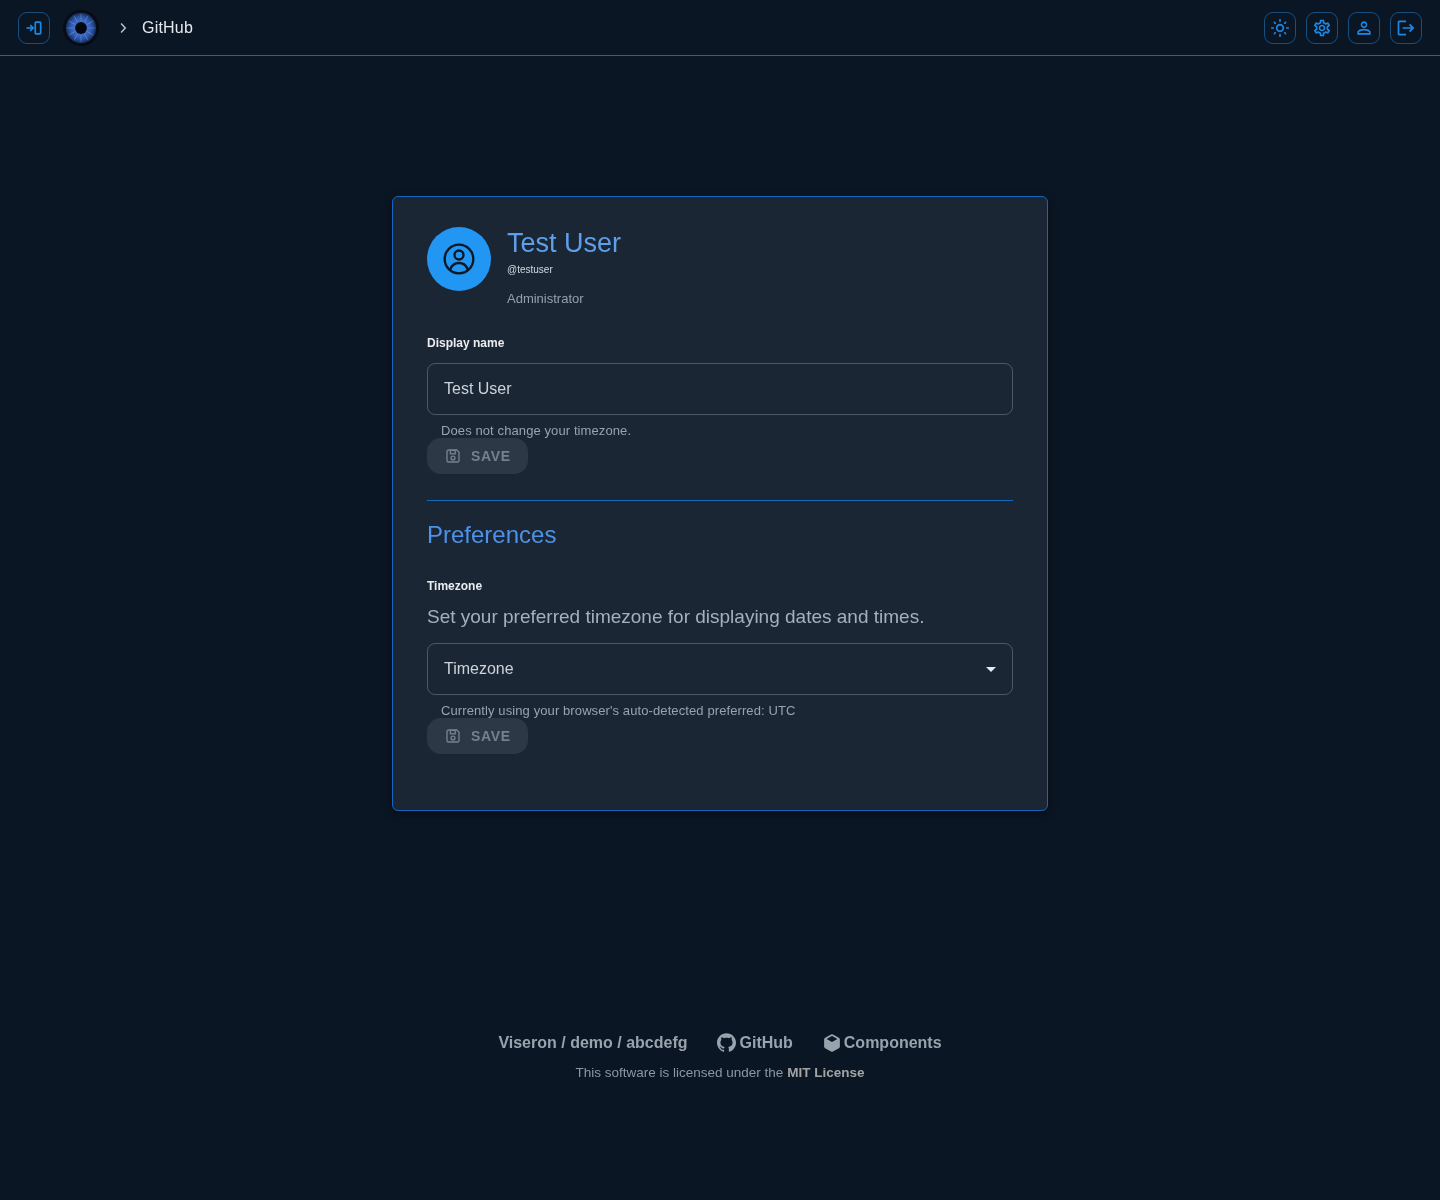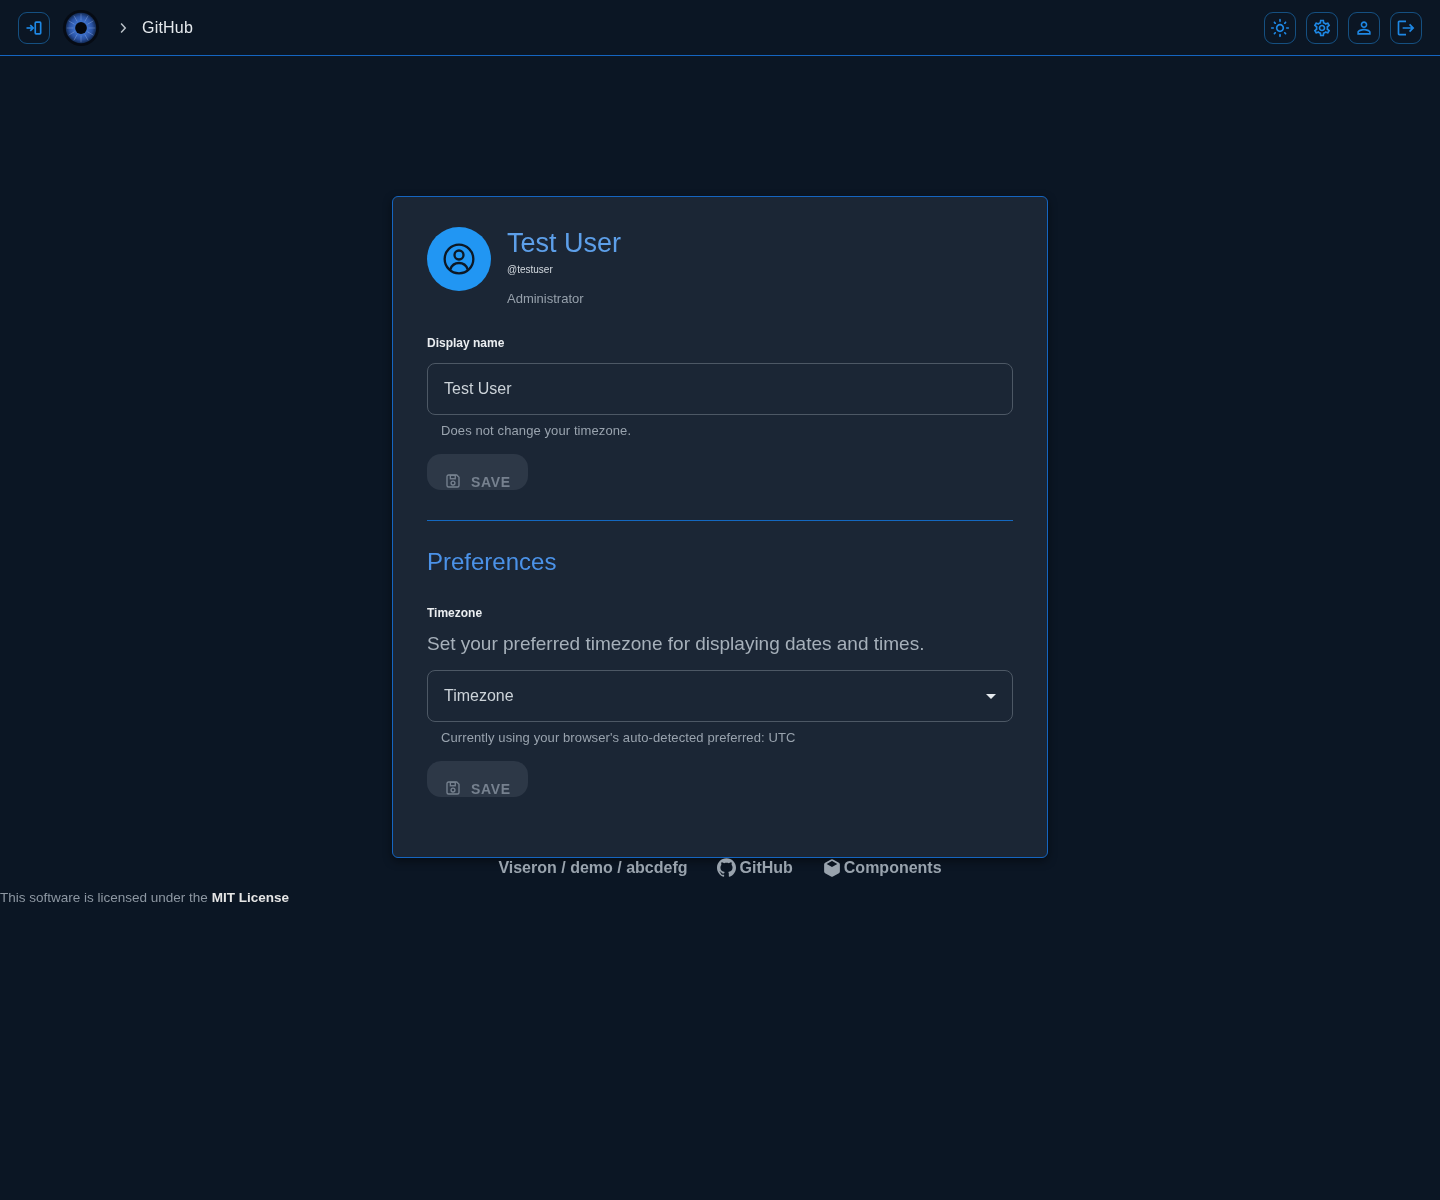--- a/index.html
+++ b/index.html
@@ -75,60 +75,59 @@
     border-radius: 8px;
     color: #ccd3d9;
     font-size: 16px;
     font-family: "Liberation Sans", sans-serif;
     padding: 0 16px;
     outline: none;
   }
   .helper-text { margin: 8px 0 0 14px; font-size: 13px; color: #99a3ae; letter-spacing: 0.1px; }
 
   .save-btn {
-    margin-top: 16px;
-    display: inline-flex; align-items: flex-end; gap: 9px;
+    display: inline-flex; align-items: center; gap: 9px;
     background: #2d3847;
     border: none; border-radius: 14px;
     padding: 0 17px; height: 36px;
     color: #76818f;
     font-size: 14px; font-weight: 700; letter-spacing: 0.7px;
     font-family: "Liberation Sans", sans-serif;
     cursor: default;
   }
   .save-btn svg { display: block; }
 
   .section-divider { margin-top: 26px; border: none; border-top: 1px solid #1468c0; height: 0; }
-  .section-title { margin-top: 27px; font-size: 24px; font-weight: 500; color: #4b92e8; }
+  .section-title { margin-top: 20px; font-size: 24px; font-weight: 500; color: #4b92e8; }
   .field-desc { margin-top: 13px; font-size: 19px; color: #a6b0ba; }
 
   .select-box {
     margin-top: 15px;
     width: 100%; height: 52px;
     border: 1px solid #4d5865;
     border-radius: 8px;
     display: flex; align-items: center; justify-content: space-between;
     padding: 0 9px 0 16px;
     color: #ccd3d9; font-size: 16px;
     cursor: pointer;
   }
   .select-box .arrow { color: #e6eaee; display: inline-flex; }
 
   
-  .app-footer { }
+  .app-footer { margin-top: 222px; text-align: center; }
   .footer-line1 {
     display: flex; align-items: center; justify-content: center; gap: 30px;
     font-size: 16px; font-weight: 700; color: #99a3ad;
   }
   .footer-link {
     display: inline-flex; align-items: center; gap: 3px;
     color: #99a3ad; text-decoration: none; cursor: pointer;
   }
   .footer-line2 { margin-top: 13px; font-size: 13.5px; color: #8d97a2; }
-  .footer-line2 .lic-link { font-weight: 700; color: #e5e5e5; text-decoration: none; cursor: pointer; margin-left: 4px; }
+  .footer-line2 .lic-link { font-weight: 700; color: #a3a3a3; text-decoration: none; cursor: pointer; margin-left: 4px; }
 </style>
 </head>
 <body>
 
 <header class="app-header">
   <button class="icon-btn">
     <span style="display:inline-flex">
       <svg width="20" height="20" viewBox="0 0 24 24" fill="none" stroke="currentColor" stroke-width="2">
         <rect x="13.5" y="5" width="6.5" height="14" rx="1"></rect>
         <line x1="3" y1="12" x2="10.5" y2="12"></line>

